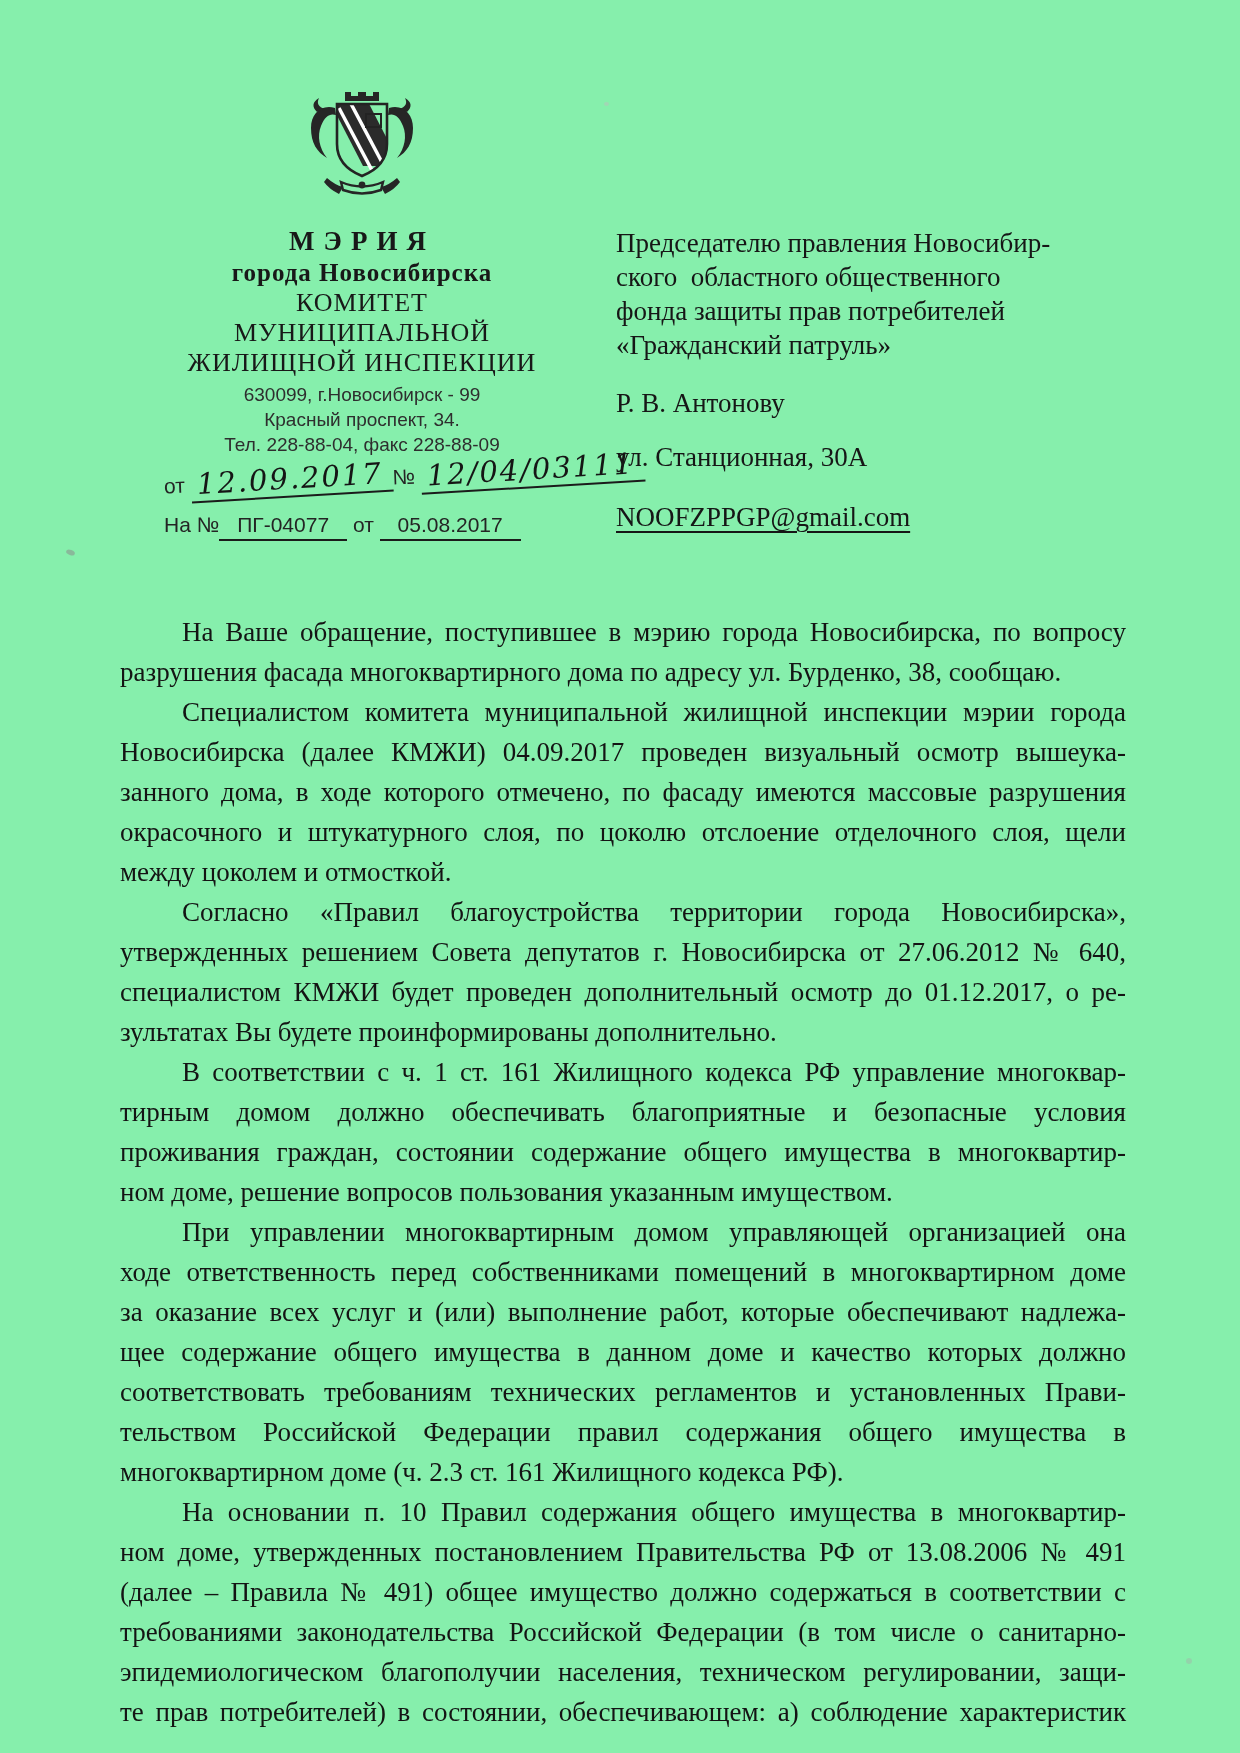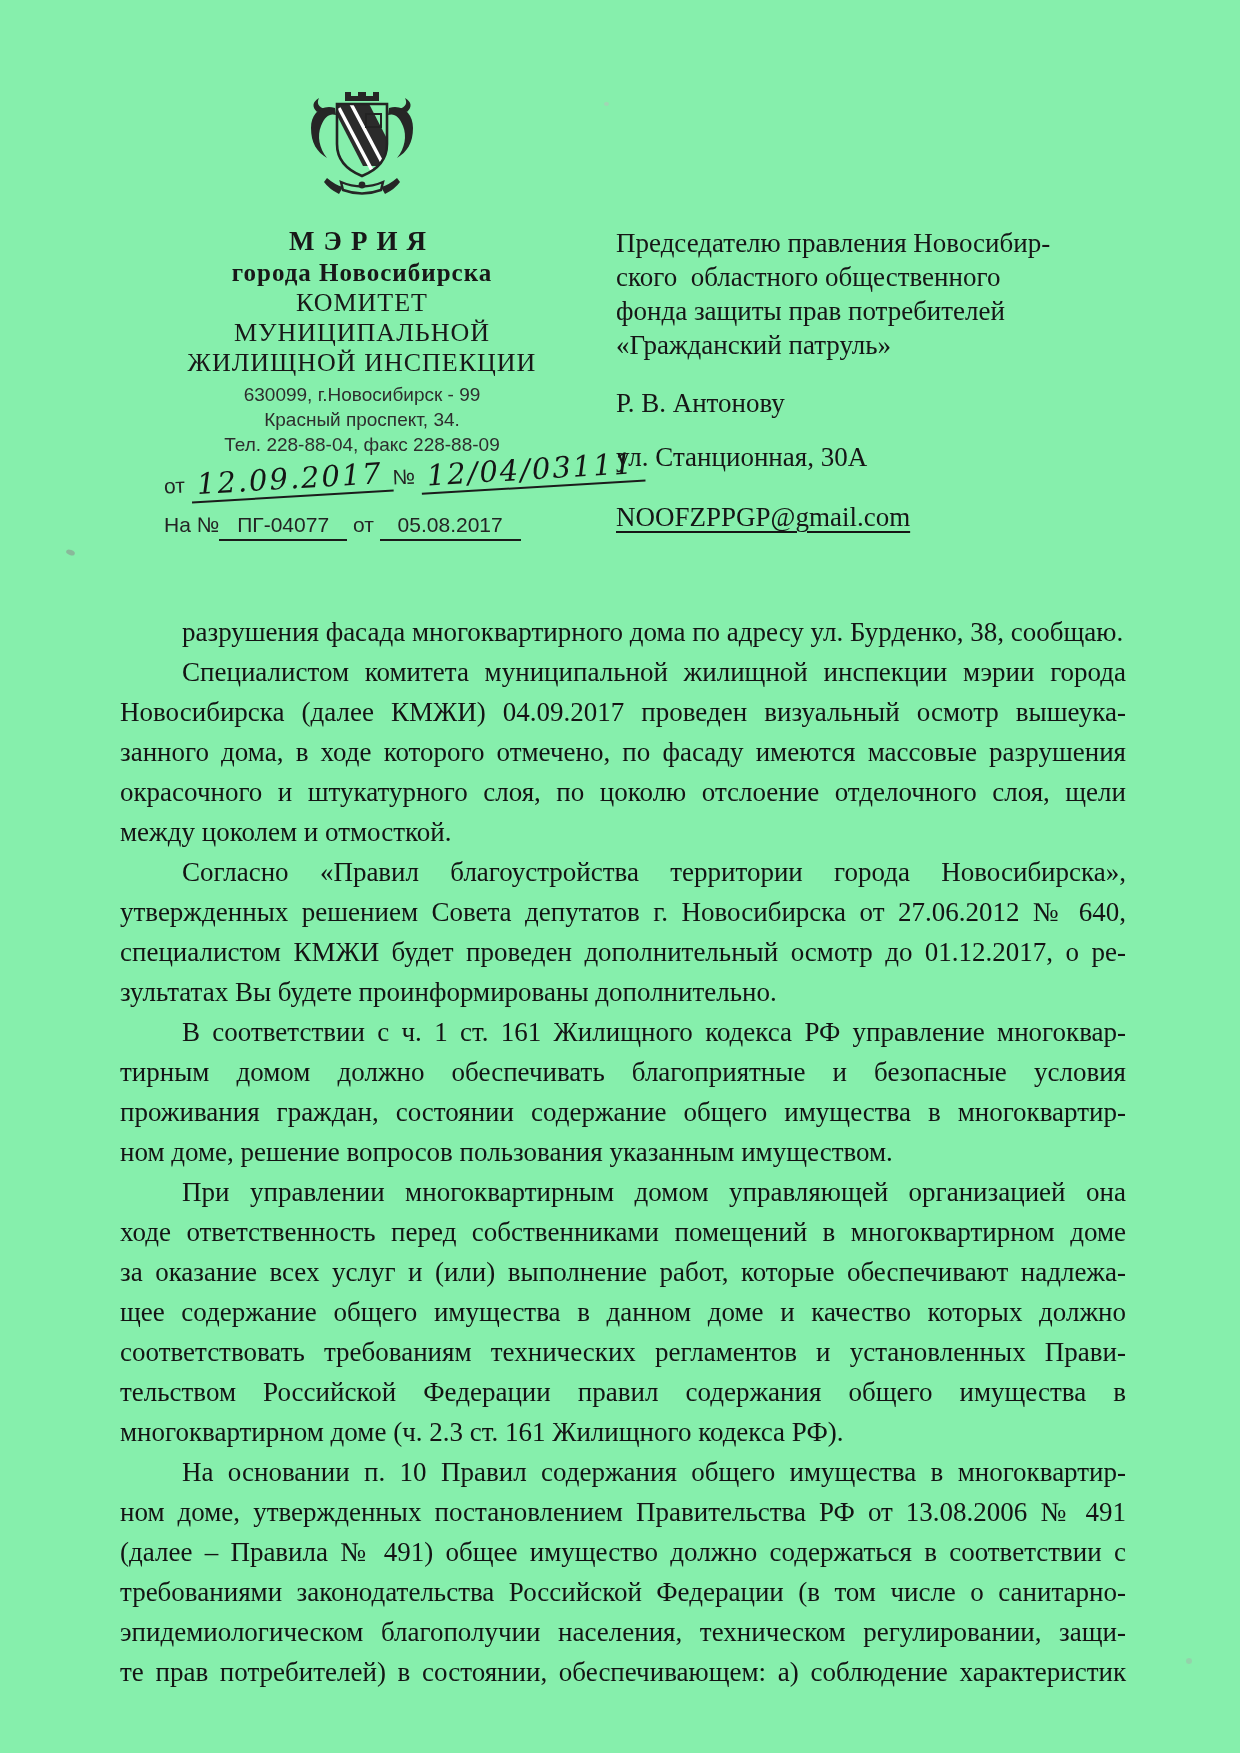--- a/index.html
+++ b/index.html
@@ -151,20 +151,21 @@
       </div>
     <div class="rec-name">Р. В. Антонову</div>
     <div class="rec-addr">
         <div class="ln">ул. Станционная, 30А</div>
       </div>
     <div class="rec-email">NOOFZPPGP@gmail.com</div>
   </div>
 
   <div class="body-text">
     <div class="para">
+        <div class="ln">На Ваше обращение, поступившее в мэрию города Новосибирска, по вопросу</div>
         <div class="ln">разрушения фасада многоквартирного дома по адресу ул. Бурденко, 38, сообщаю.</div>
       </div>
     <div class="para">
         <div class="ln">Специалистом комитета муниципальной жилищной инспекции мэрии города</div>
         <div class="ln">Новосибирска (далее КМЖИ) 04.09.2017 проведен визуальный осмотр вышеука-</div>
         <div class="ln">занного дома, в ходе которого отмечено, по фасаду имеются массовые разрушения</div>
         <div class="ln">окрасочного и штукатурного слоя, по цоколю отслоение отделочного слоя, щели</div>
         <div class="ln">между цоколем и отмосткой.</div>
       </div>
     <div class="para">

